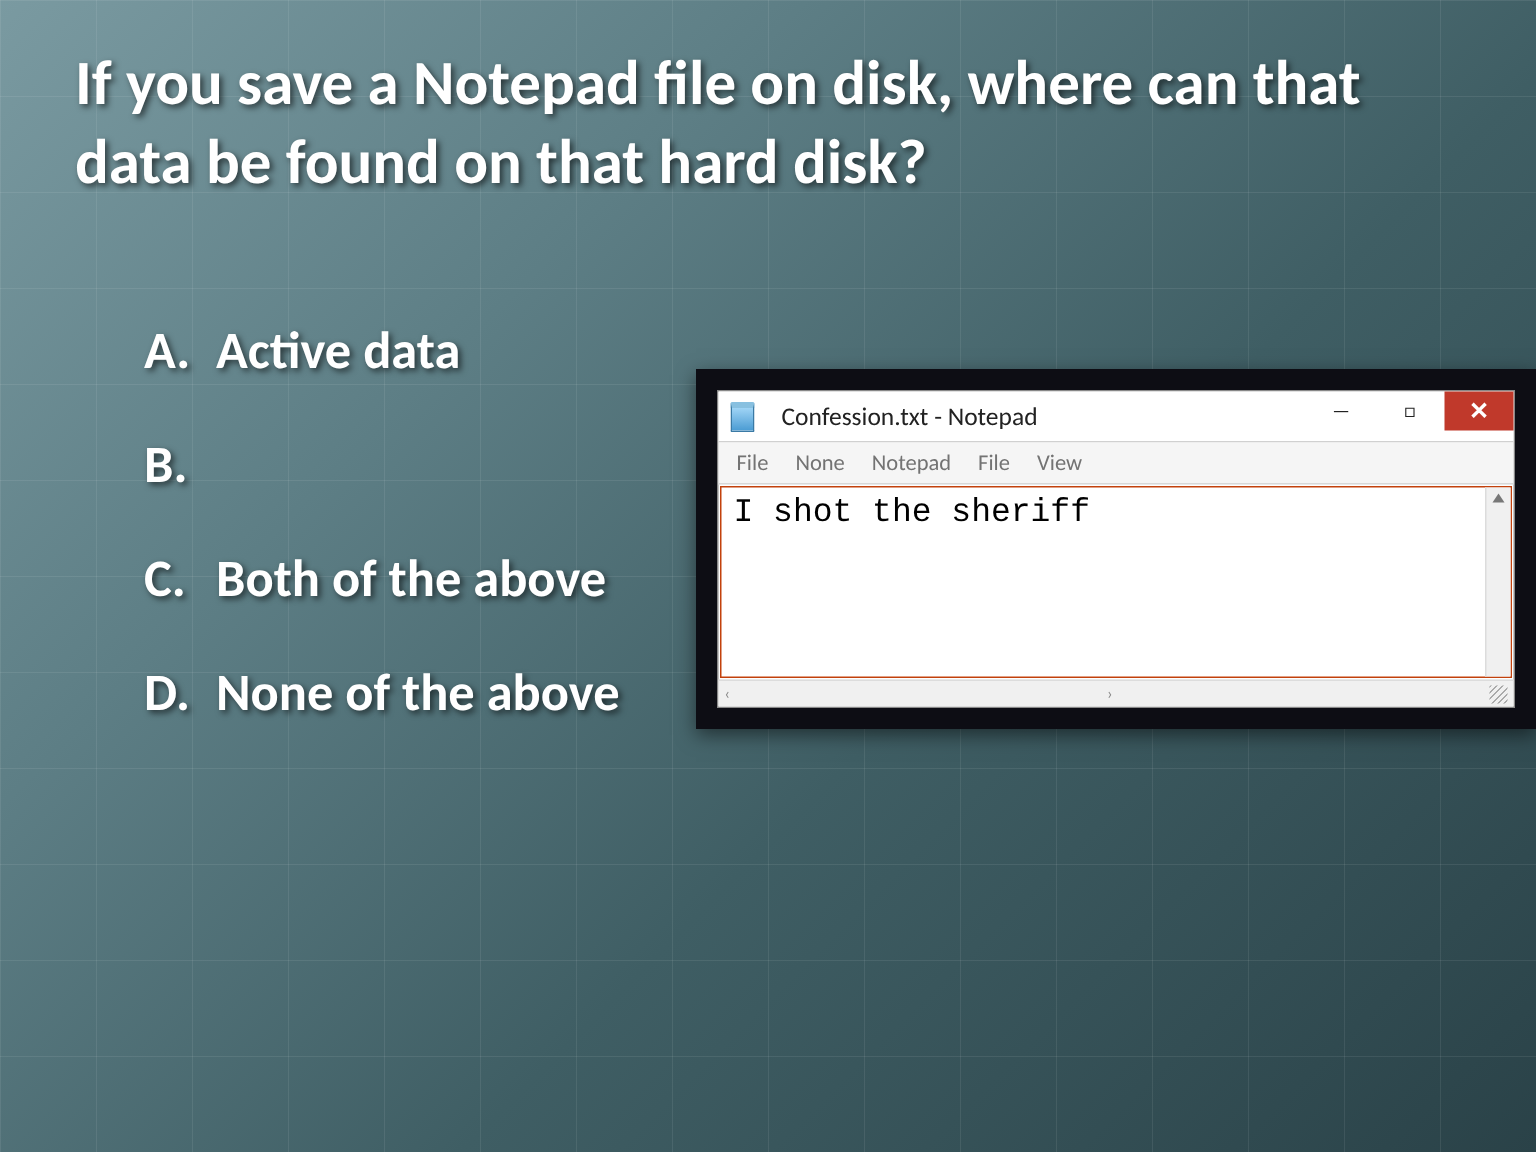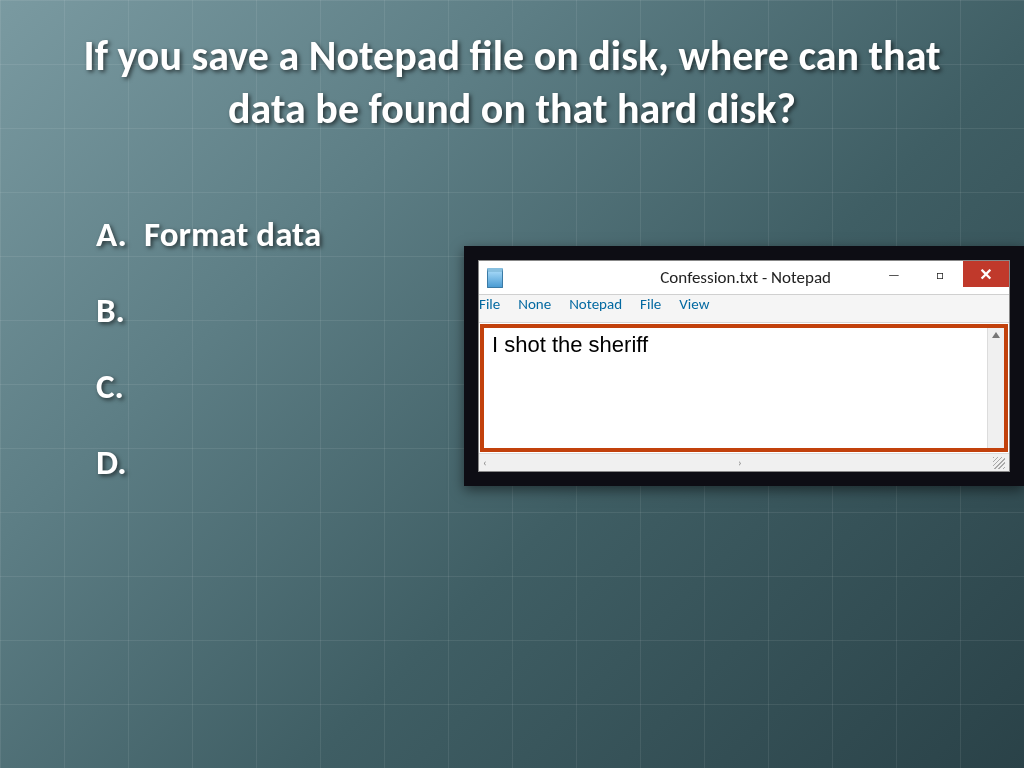--- a/index.html
+++ b/index.html
@@ -1,59 +1,61 @@
 <!DOCTYPE html>
 <html><head>
 <meta charset="utf-8">
 <style>
 *{margin:0;padding:0;box-sizing:border-box}
 body{width:1024px;height:768px;overflow:hidden;font-family:"Segoe UI",Calibri,Arial,sans-serif;position:relative;background:linear-gradient(135deg,#7a9aa1 0%,#5d7e85 30%,#3f5e64 60%,#2a4248 100%)}
 .grid-bg{position:absolute;inset:0;background-image:linear-gradient(rgba(255,255,255,.08) 1px,transparent 1px),linear-gradient(90deg,rgba(255,255,255,.08) 1px,transparent 1px);background-size:64px 64px;z-index:0}
 .slide{position:relative;z-index:1;width:100%;height:100%;padding:30px 50px}
-.slide-title{color:#fff;font-size:42px;font-weight:700;text-align:center;line-height:1.25;text-shadow:2px 2px 4px rgba(0,0,0,.6);margin-bottom:78px}
+.slide-title{color:#fff;font-size:42px;font-weight:700;line-height:1.25;text-shadow:2px 2px 4px rgba(0,0,0,.6);margin-bottom:78px}
 .answers{margin-left:46px}
 .answer-row{display:flex;align-items:baseline;color:#fff;font-size:35px;font-weight:700;text-shadow:2px 2px 4px rgba(0,0,0,.6);margin-bottom:34px}
 .answer-letter{min-width:38px}
 .answer-text{margin-left:10px}
 .notepad-frame{position:absolute;top:246px;left:464px;width:560px;height:240px;background:#0d0d14;box-shadow:0 4px 12px rgba(0,0,0,.5);padding:14px}
 .np-window{width:100%;height:100%;background:#fff;display:flex;flex-direction:column;border:1px solid #888}
 .np-titlebar{height:34px;background:#fff;display:flex;align-items:center;padding-left:8px;border-bottom:1px solid #d0d0d0}
 .np-icon{width:16px;height:20px;background:linear-gradient(#9fd4f5,#4b9cd3);border:1px solid #3a7aa5;border-top:4px solid #88c0e0;margin-right:18px;border-radius:1px}
-.np-title-text{flex:1;font-size:17px;color:#222;text-align:right;margin-right:40px}
+.np-title-text{flex:1;font-size:17px;color:#222;text-align:left;margin-right:40px}
 .np-btns{display:flex;align-self:flex-start}
 .np-btn{width:46px;height:26px;display:flex;align-items:center;justify-content:center;font-size:13px;color:#222}
 .np-btn.close{background:#c0392b;color:#fff;font-size:16px;font-weight:700}
-.np-menubar{height:28px;background:#f5f5f5;display:flex;gap:18px;padding-left:0;border-bottom:1px solid #d8d8d8;font-size:15px;color:#0369a1}
-.np-body{flex:1;background:#fff;padding:4px 8px;font-family:Liberation Sans, sans-serif;font-size:22px;color:#000;position:relative;border:4px solid #c2410c;margin:1px}
+.np-menubar{height:28px;background:#f5f5f5;display:flex;align-items:center;gap:18px;padding-left:12px;border-bottom:1px solid #d8d8d8;font-size:15px;color:#737373}
+.np-body{flex:1;background:#fff;padding:4px 8px;font-family:Liberation Mono, monospace;font-size:22px;color:#000;position:relative;border:1px solid #c2410c;margin:1px}
 .np-scroll{position:absolute;right:0;top:0;bottom:0;width:17px;background:#f0f0f0;border-left:1px solid #dcdcdc}
 .np-scroll::before{content:"";position:absolute;top:4px;left:4px;width:0;height:0;border-left:4px solid transparent;border-right:4px solid transparent;border-bottom:6px solid #777}
 .np-footer{height:18px;background:#f0f0f0;border-top:1px solid #dcdcdc;display:flex;align-items:center;justify-content:space-between;padding:0 4px;font-size:11px;color:#888}
 .grip{width:12px;height:12px;background:repeating-linear-gradient(135deg,#aaa 0 1px,transparent 1px 3px)}
 </style>
 </head>
 <body>
 
 <div class="grid-bg"></div>
 
 <div class="slide">
   <h1 class="slide-title">If you save a Notepad file on disk, where can that data be found on that hard disk?</h1>
 
   <div class="answers">
     <div class="answer-row">
       <span class="answer-letter">A.</span>
-      <span class="answer-text">Format data</span>
+      <span class="answer-text">Active data</span>
     </div>
     <div class="answer-row">
       <span class="answer-letter">B.</span>
     </div>
     <div class="answer-row">
       <span class="answer-letter">C.</span>
+      <span class="answer-text">Both of the above</span>
     </div>
     <div class="answer-row">
       <span class="answer-letter">D.</span>
+      <span class="answer-text">None of the above</span>
     </div>
   </div>
 
   <div class="notepad-frame">
     <div class="np-window">
       <div class="np-titlebar">
         <div class="np-icon"></div>
         <div class="np-title-text">Confession.txt - Notepad</div>
         <div class="np-btns">
           <div class="np-btn">—</div>

